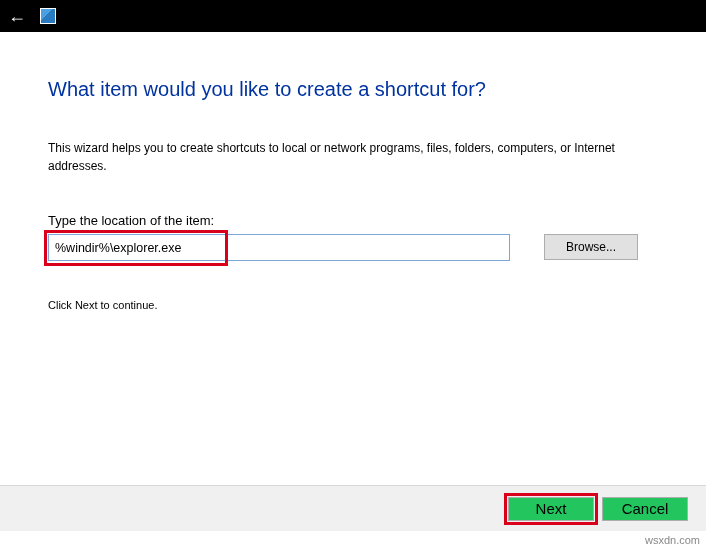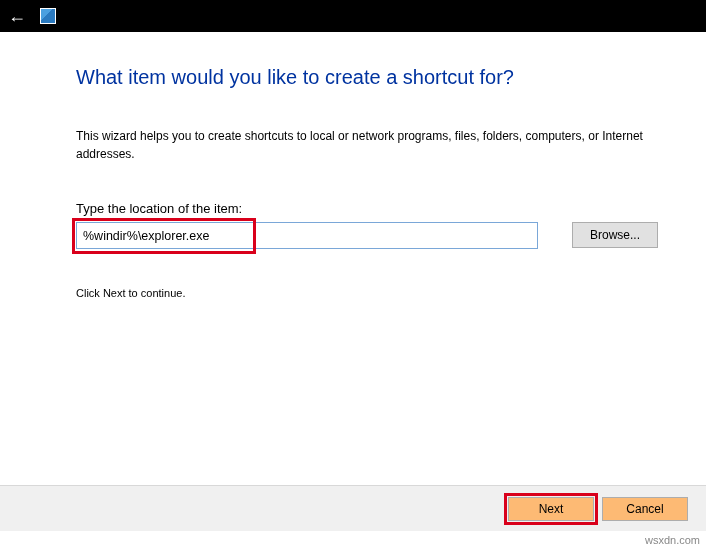--- a/index.html
+++ b/index.html
@@ -27,21 +27,22 @@
       margin-right: 14px;
       line-height: 1;
     }
     .title-icon {
       width: 16px;
       height: 16px;
       background: linear-gradient(135deg,#4aa0e0 40%,#2a7ac0 40%);
       border: 1px solid #fff;
     }
     .content {
-      padding: 34px 48px 0 76px;
+      padding: 34px 48px 0 48px;
+      margin-top: 12px;
     }
     .heading {
       color: #0033a0;
       font-size: 20px;
       font-weight: 400;
       margin: 0 0 38px 0;
     }
     .desc {
       color: #000;
       font-size: 12px;
@@ -74,21 +75,21 @@
     .location-input {
       width: 462px;
       height: 27px;
       border: 1px solid #7aa7d8;
       padding: 3px 6px;
       font-family: "Segoe UI", Tahoma, sans-serif;
       font-size: 12.5px;
       outline: none;
     }
     .browse-btn {
-      width: 86px;
+      width: 94px;
       height: 26px;
       background: #e1e1e1;
       border: 1px solid #adadad;
       font-family: "Segoe UI", Tahoma, sans-serif;
       font-size: 12px;
       cursor: pointer;
     }
     .continue-text {
       font-size: 11px;
     }
@@ -102,24 +103,24 @@
       height: 46px;
       display: flex;
       align-items: center;
       justify-content: flex-end;
       padding-right: 18px;
       gap: 8px;
     }
     .footer button {
       width: 86px;
       height: 24px;
-      background: #fdba74;
+      background: #22c55e;
       border: 1px solid #adadad;
       font-family: "Segoe UI", Tahoma, sans-serif;
-      font-size: 12px;
+      font-size: 15px;
       cursor: pointer;
     }
     .next-highlight {
       position: relative;
     }
     .next-highlight::before {
       content: "";
       position: absolute;
       top: -4px; left: -4px; right: -4px; bottom: -4px;
       border: 3px solid #d9001b;

